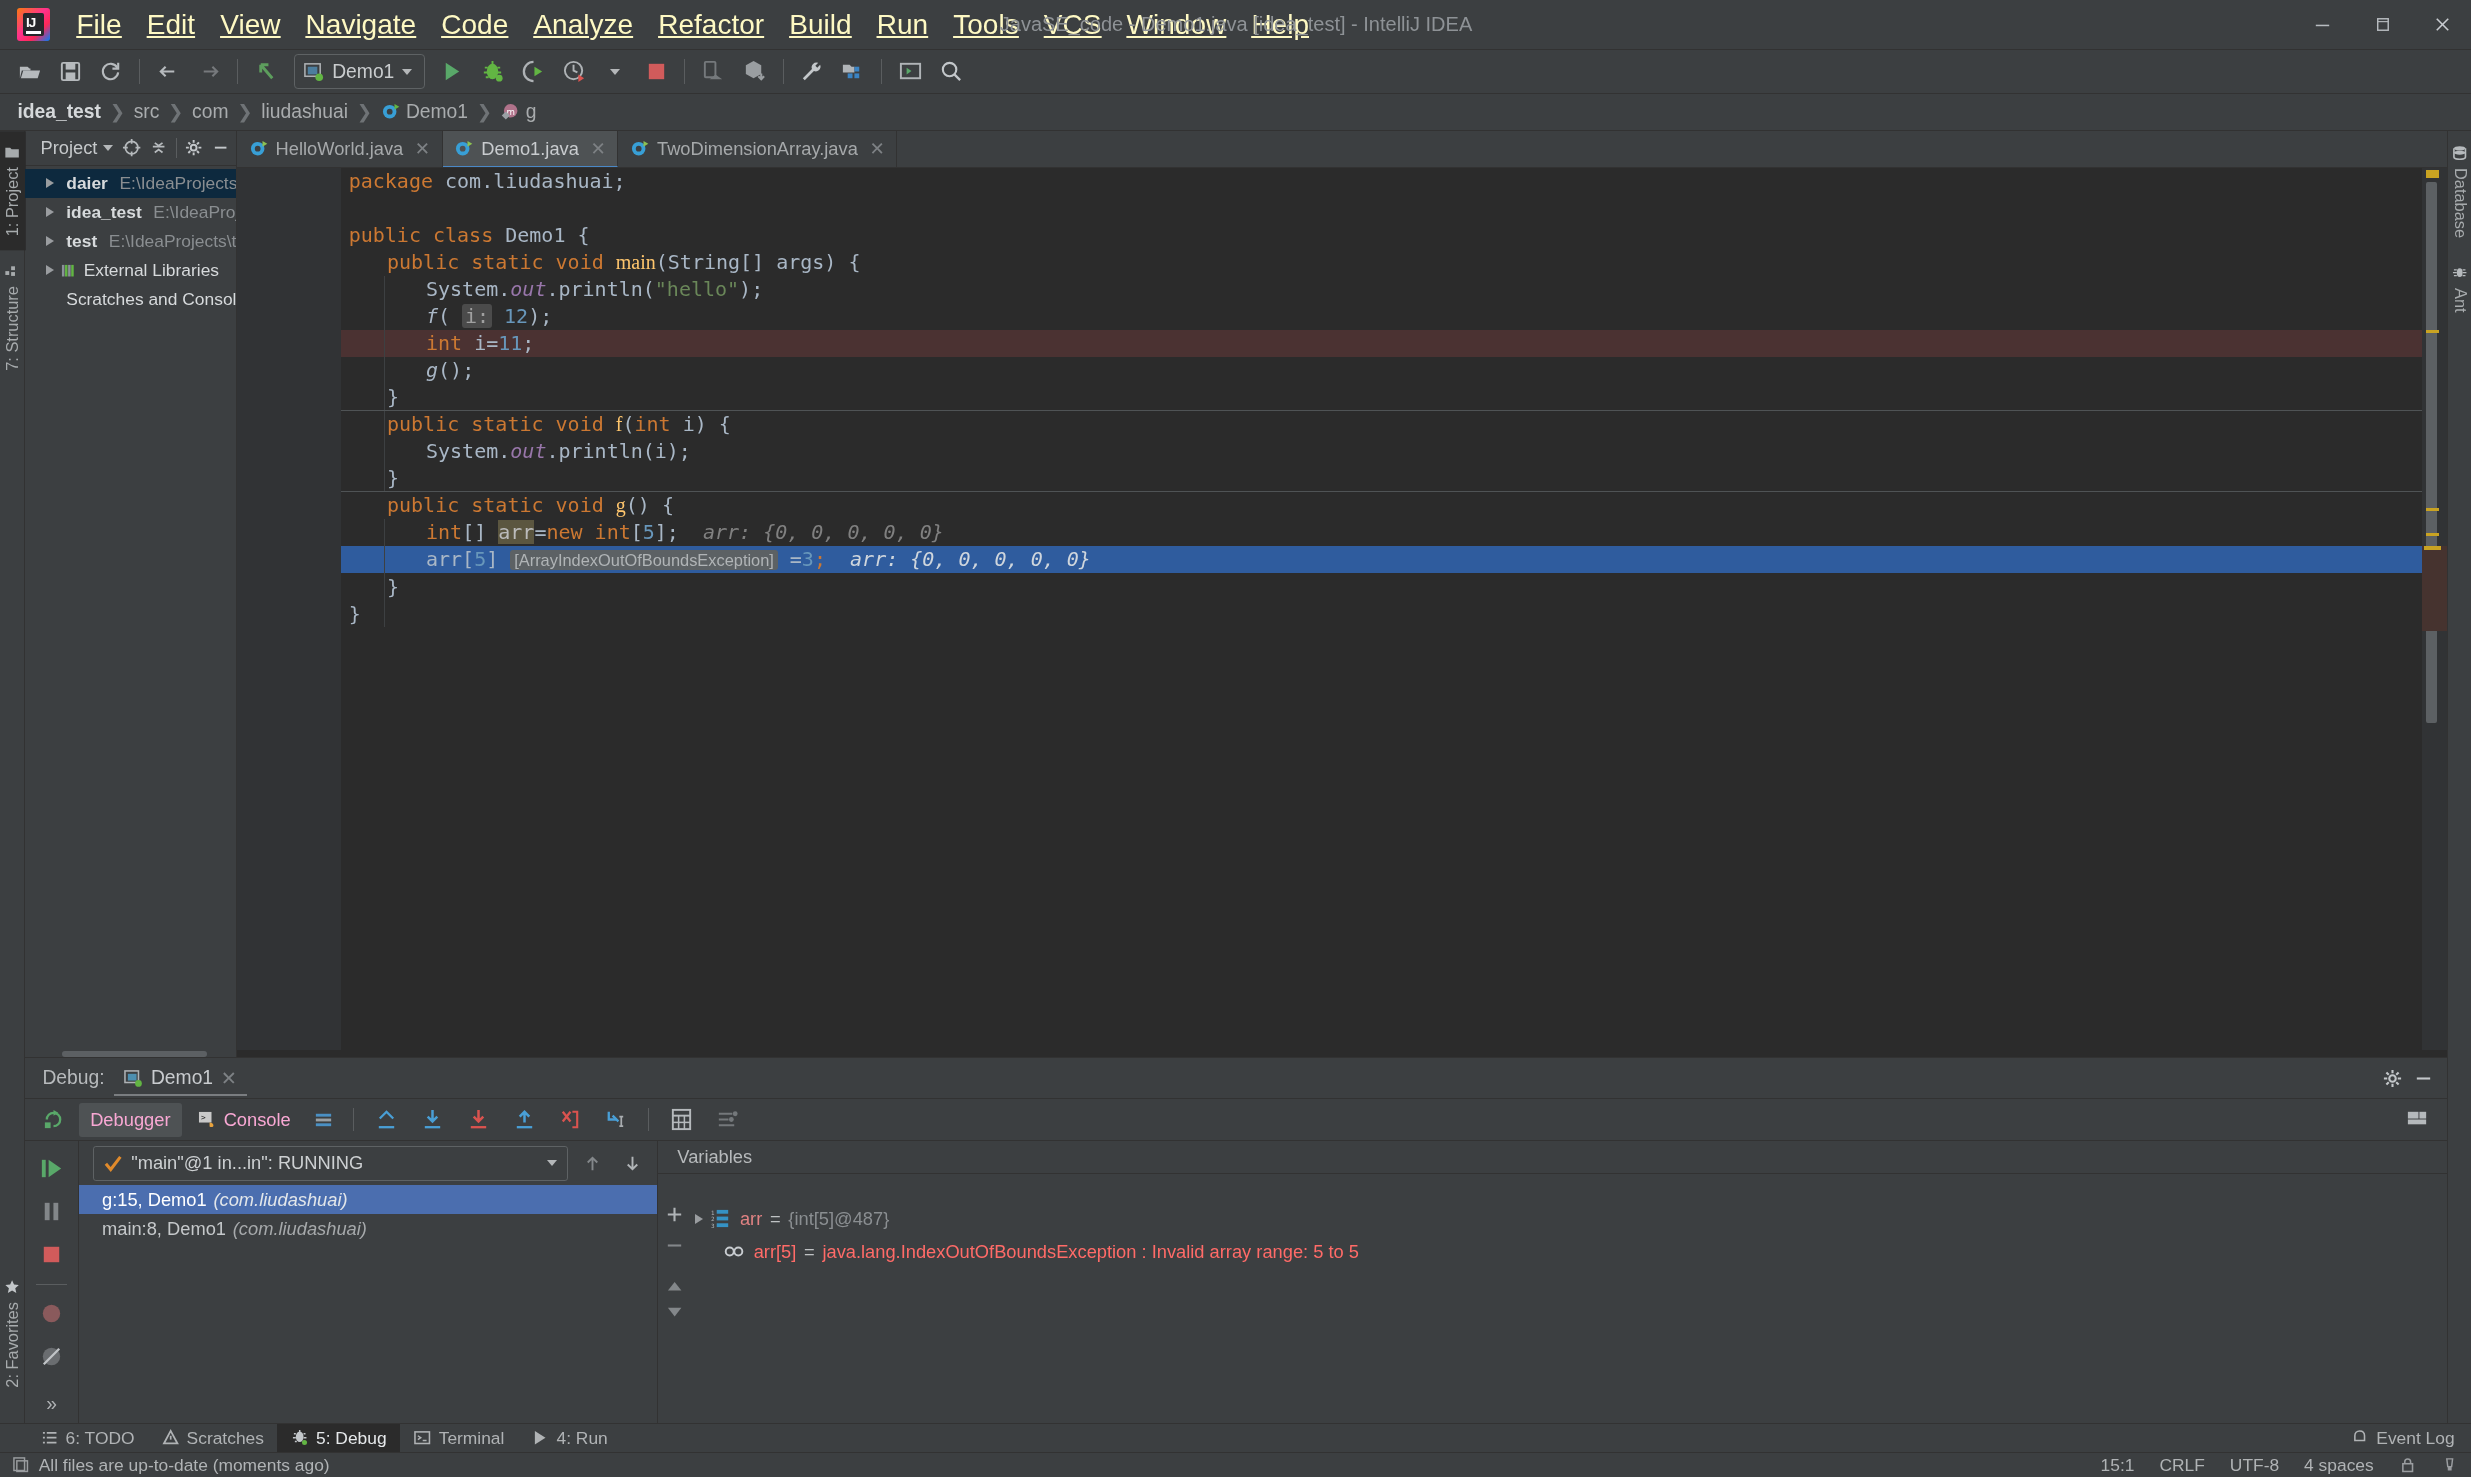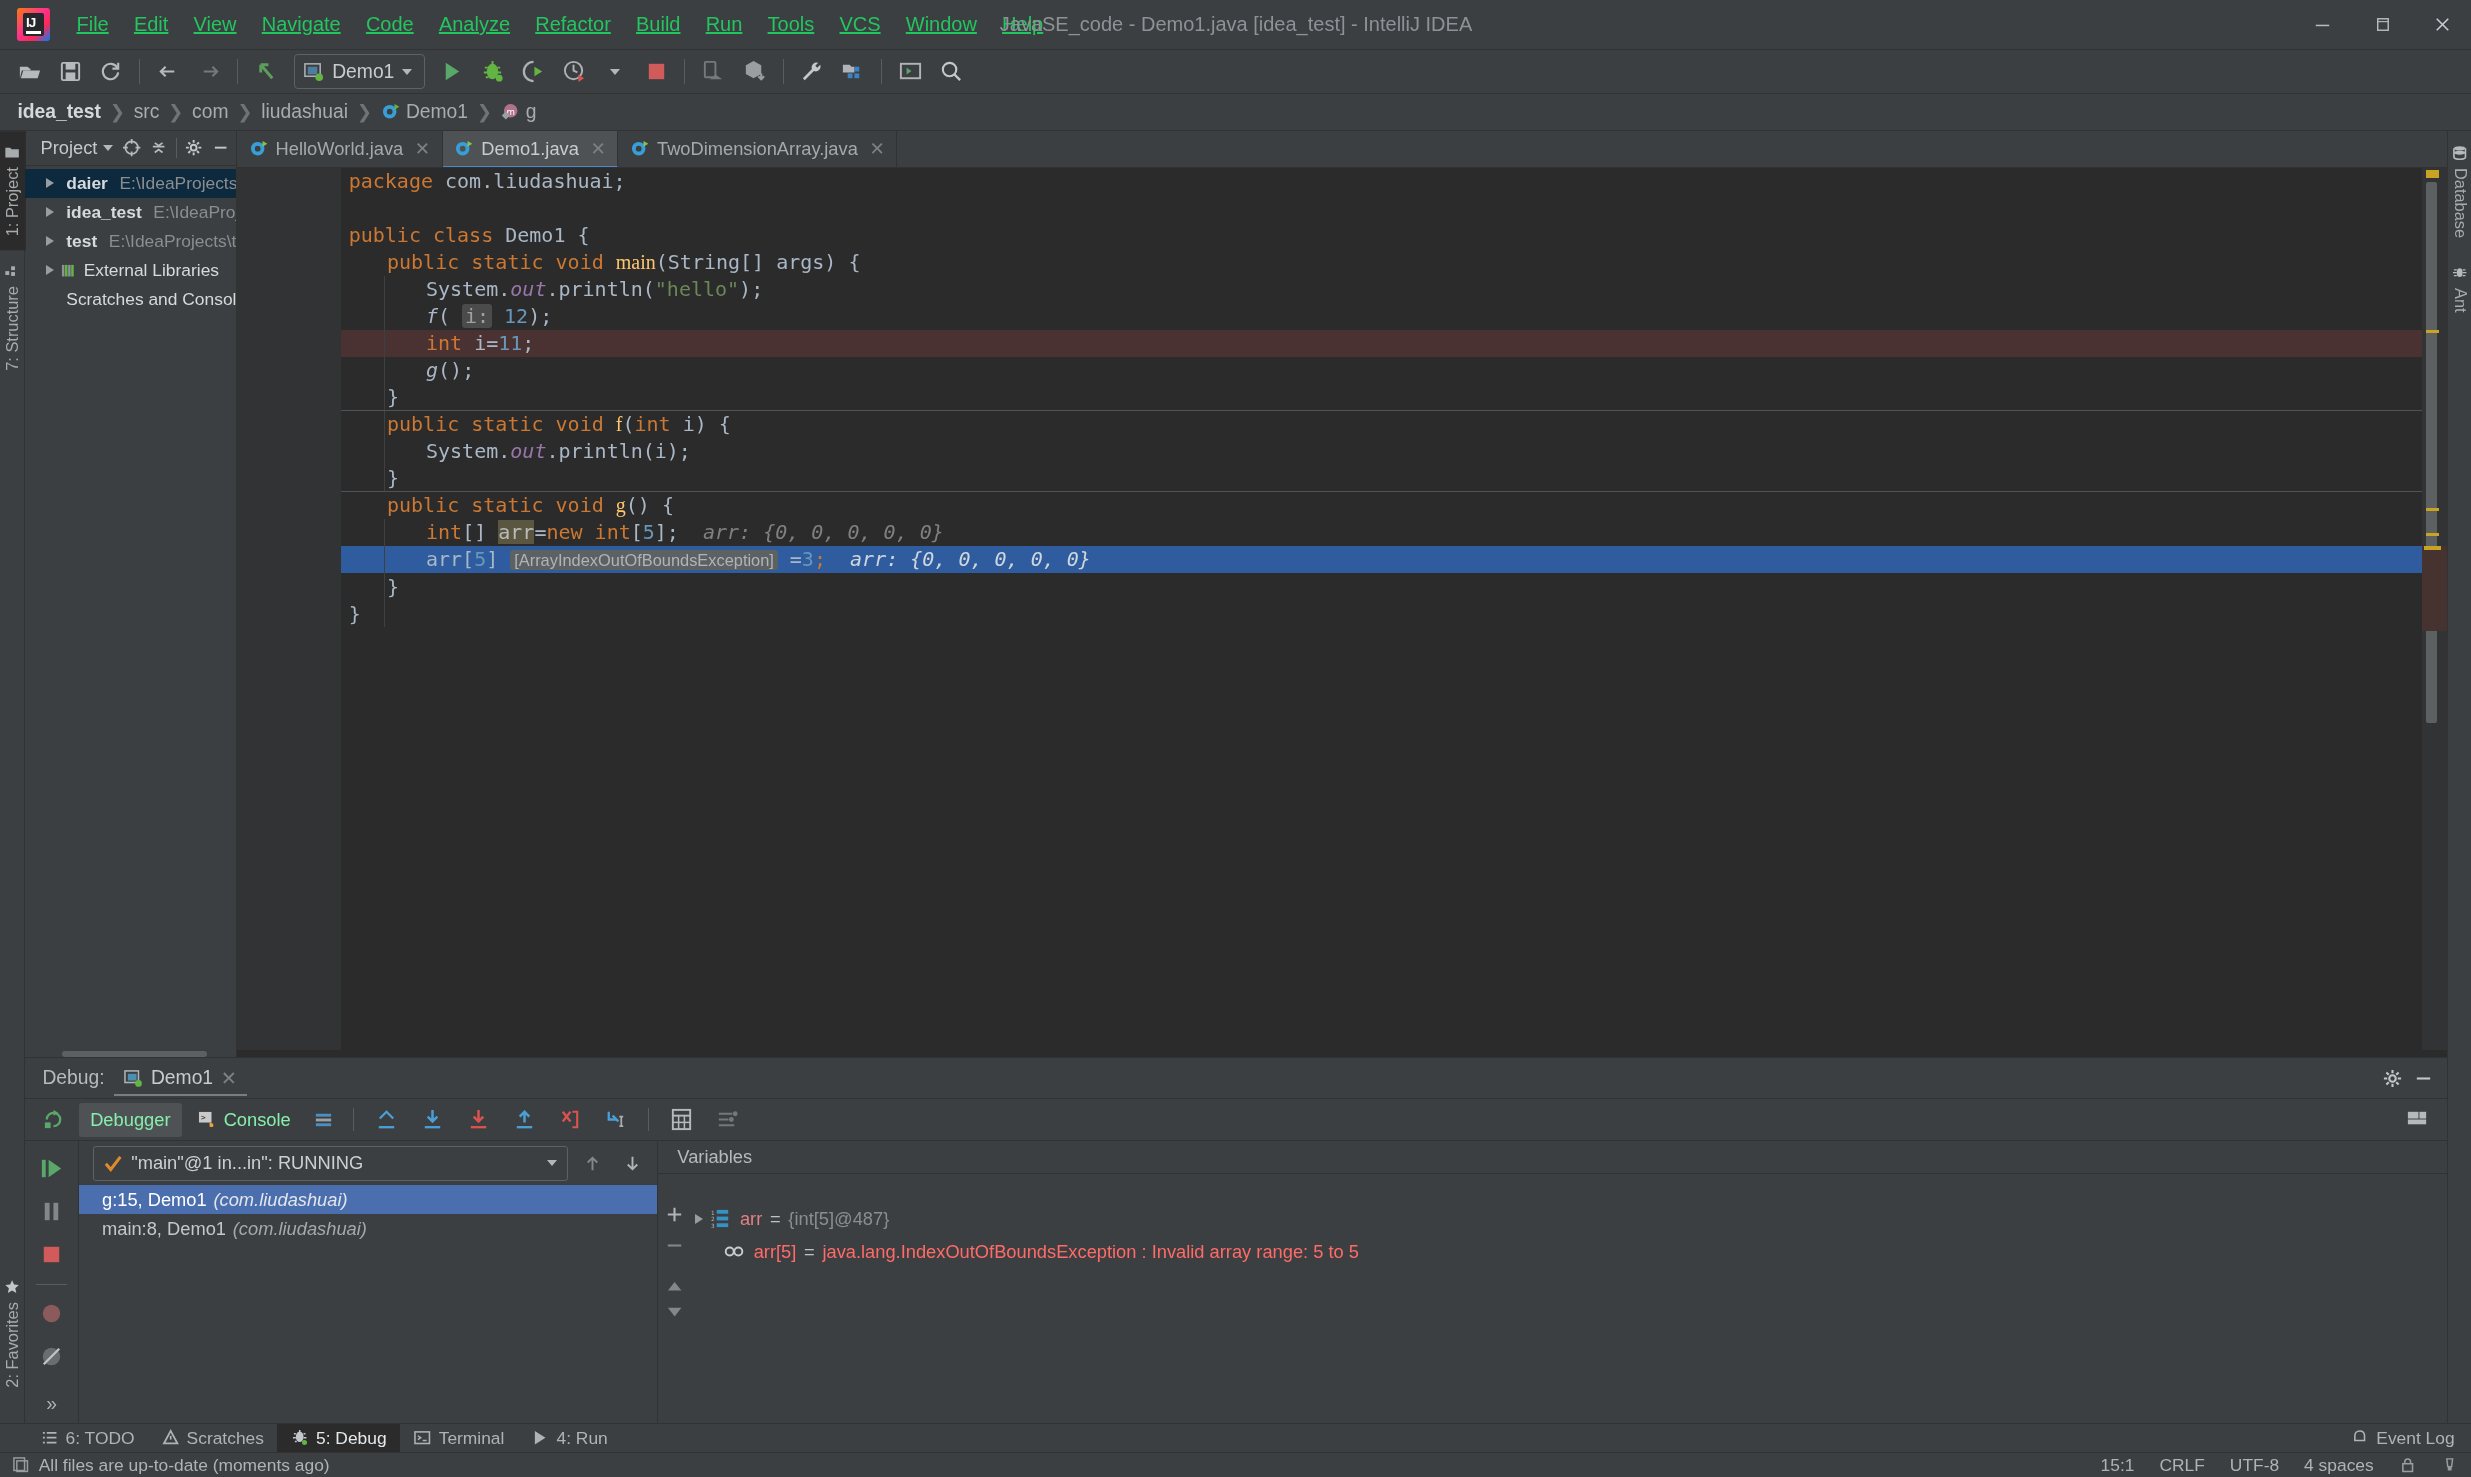--- a/index.html
+++ b/index.html
@@ -17,21 +17,21 @@
     height: 50px; background: #3c3f41; display: flex; align-items: center;
     border-bottom: 1px solid #323232; position: relative; flex: 0 0 50px;
   }
   .ij-logo { width: 33px; height: 33px; margin-left: 17.4px; margin-right: 13.5px; position: relative; flex:0 0 33px;}
   .ij-logo .sq { position:absolute; inset:0; background:linear-gradient(135deg,#f97a12 0%,#ff318c 45%,#fe2857 70%,#007efc 100%); border-radius:2.9px;}
   .ij-logo .inner { position:absolute; left:5.8px; top:4.8px; width:21px; height:23px; background:#27282c; border-radius:1.9px;}
   .ij-logo .ij { position:absolute; left:8.7px; top:6.8px; color:#fff; font-size:13.5px; font-weight:bold; letter-spacing:-1px;}
   .ij-logo .bar { position:absolute; left:8.7px; bottom:6.8px; width:14.5px; height:2.9px; background:#fff;}
   .menu { display: flex; align-items: center; gap: 0px; }
   .menu-item {
-    font-size: 20px; color: #22c55e; padding: 3.9px 12.6px; cursor: default; white-space: nowrap;
+    font-size: 28px; color: #fef9c3; padding: 3.9px 12.6px; cursor: default; white-space: nowrap; text-decoration: underline;
   }
   .menu-item u { text-decoration: underline; }
   .win-title {
     position: absolute; left: 0; right: 0; text-align: center; font-size: 20px; color: #8e9296;
     pointer-events: none;
   }
   .win-ctrls { margin-left: auto; display: flex; align-items: center; }
   .win-btn { width: 60px; height: 50px; display: flex; align-items: center; justify-content: center; color:#b8bcc0; font-size: 21px;}
   .win-btn svg { display:block; }
 
@@ -125,21 +125,21 @@
   .rs-thumb { position:absolute; left:3.9px; width:11.6px; background:#5c6063; border-radius:1.9px;}
   .ed-hscroll { height:7.7px; background:#2b2b2b; flex:0 0 7.7px;}
 
   
   .debug-panel { flex:0 0 336px; display:flex; flex-direction:column; background:#3c3f41; border-top:1px solid #323232;}
   .dbg-title { height:41px; display:flex; align-items:center; padding-left:17.4px; gap:9.7px; border-bottom:1px solid #323232; position:relative;}
   .dbg-title .lab { font-size:19.3px; color:#b7babc;}
   .dbg-tab { display:flex; align-items:center; gap:7.7px; font-size:19.3px; color:#c9cccf; padding: 5.8px 9.7px 3.9px; border-bottom:2.9px solid #7a7d80;}
   .dbg-title .right { margin-left:auto; display:flex; align-items:center; gap:9.7px; padding-right:13.5px;}
   .dbg-toolbar { height:42px; display:flex; align-items:center; gap:3.9px; border-bottom:1px solid #323232; padding-left:7.7px;}
-  .dbg-tb-tab { font-size:18.3px; color:#86efac; padding:5.8px 11.6px; display:flex; align-items:center; gap:6.8px; border-radius:2.9px;}
+  .dbg-tb-tab { font-size:18.3px; color:#f9a8d4; padding:5.8px 11.6px; display:flex; align-items:center; gap:6.8px; border-radius:2.9px;}
   .dbg-tb-tab.active { background:#4e5254;}
   .dbg-sep { width:1px; height:23px; background:#5a5d5f; margin:0 7.7px;}
   .dbg-body { flex:1 1 auto; display:flex; min-height:0;}
   .dbg-rail { width:54px; flex:0 0 54px; display:flex; flex-direction:column; align-items:center; padding-top:7.7px; gap:3.9px; border-right:1px solid #323232;}
   .dbg-rail .b { width:39px;height:39px;display:flex;align-items:center;justify-content:center;}
   .frames-pane { width:579px; flex:0 0 579px; display:flex; flex-direction:column; border-right:1px solid #323232;}
   .pane-label { height:33px; display:flex; align-items:center; padding-left:19.3px; font-size:18.3px; color:#b7babc; border-bottom:1px solid #323232;}
   .thread-row { height:44px; display:flex; align-items:center; gap:7.7px; padding: 0 7.7px 0 13.5px;}
   .thread-sel { flex:1 1 auto; height:35px; display:flex; align-items:center; gap:8.7px; padding:0 9.7px; border:1px solid #5e6264; border-radius:2.9px;}
   .thread-sel .t { font-size:18.3px; color:#cdd0d2; white-space:nowrap;}

